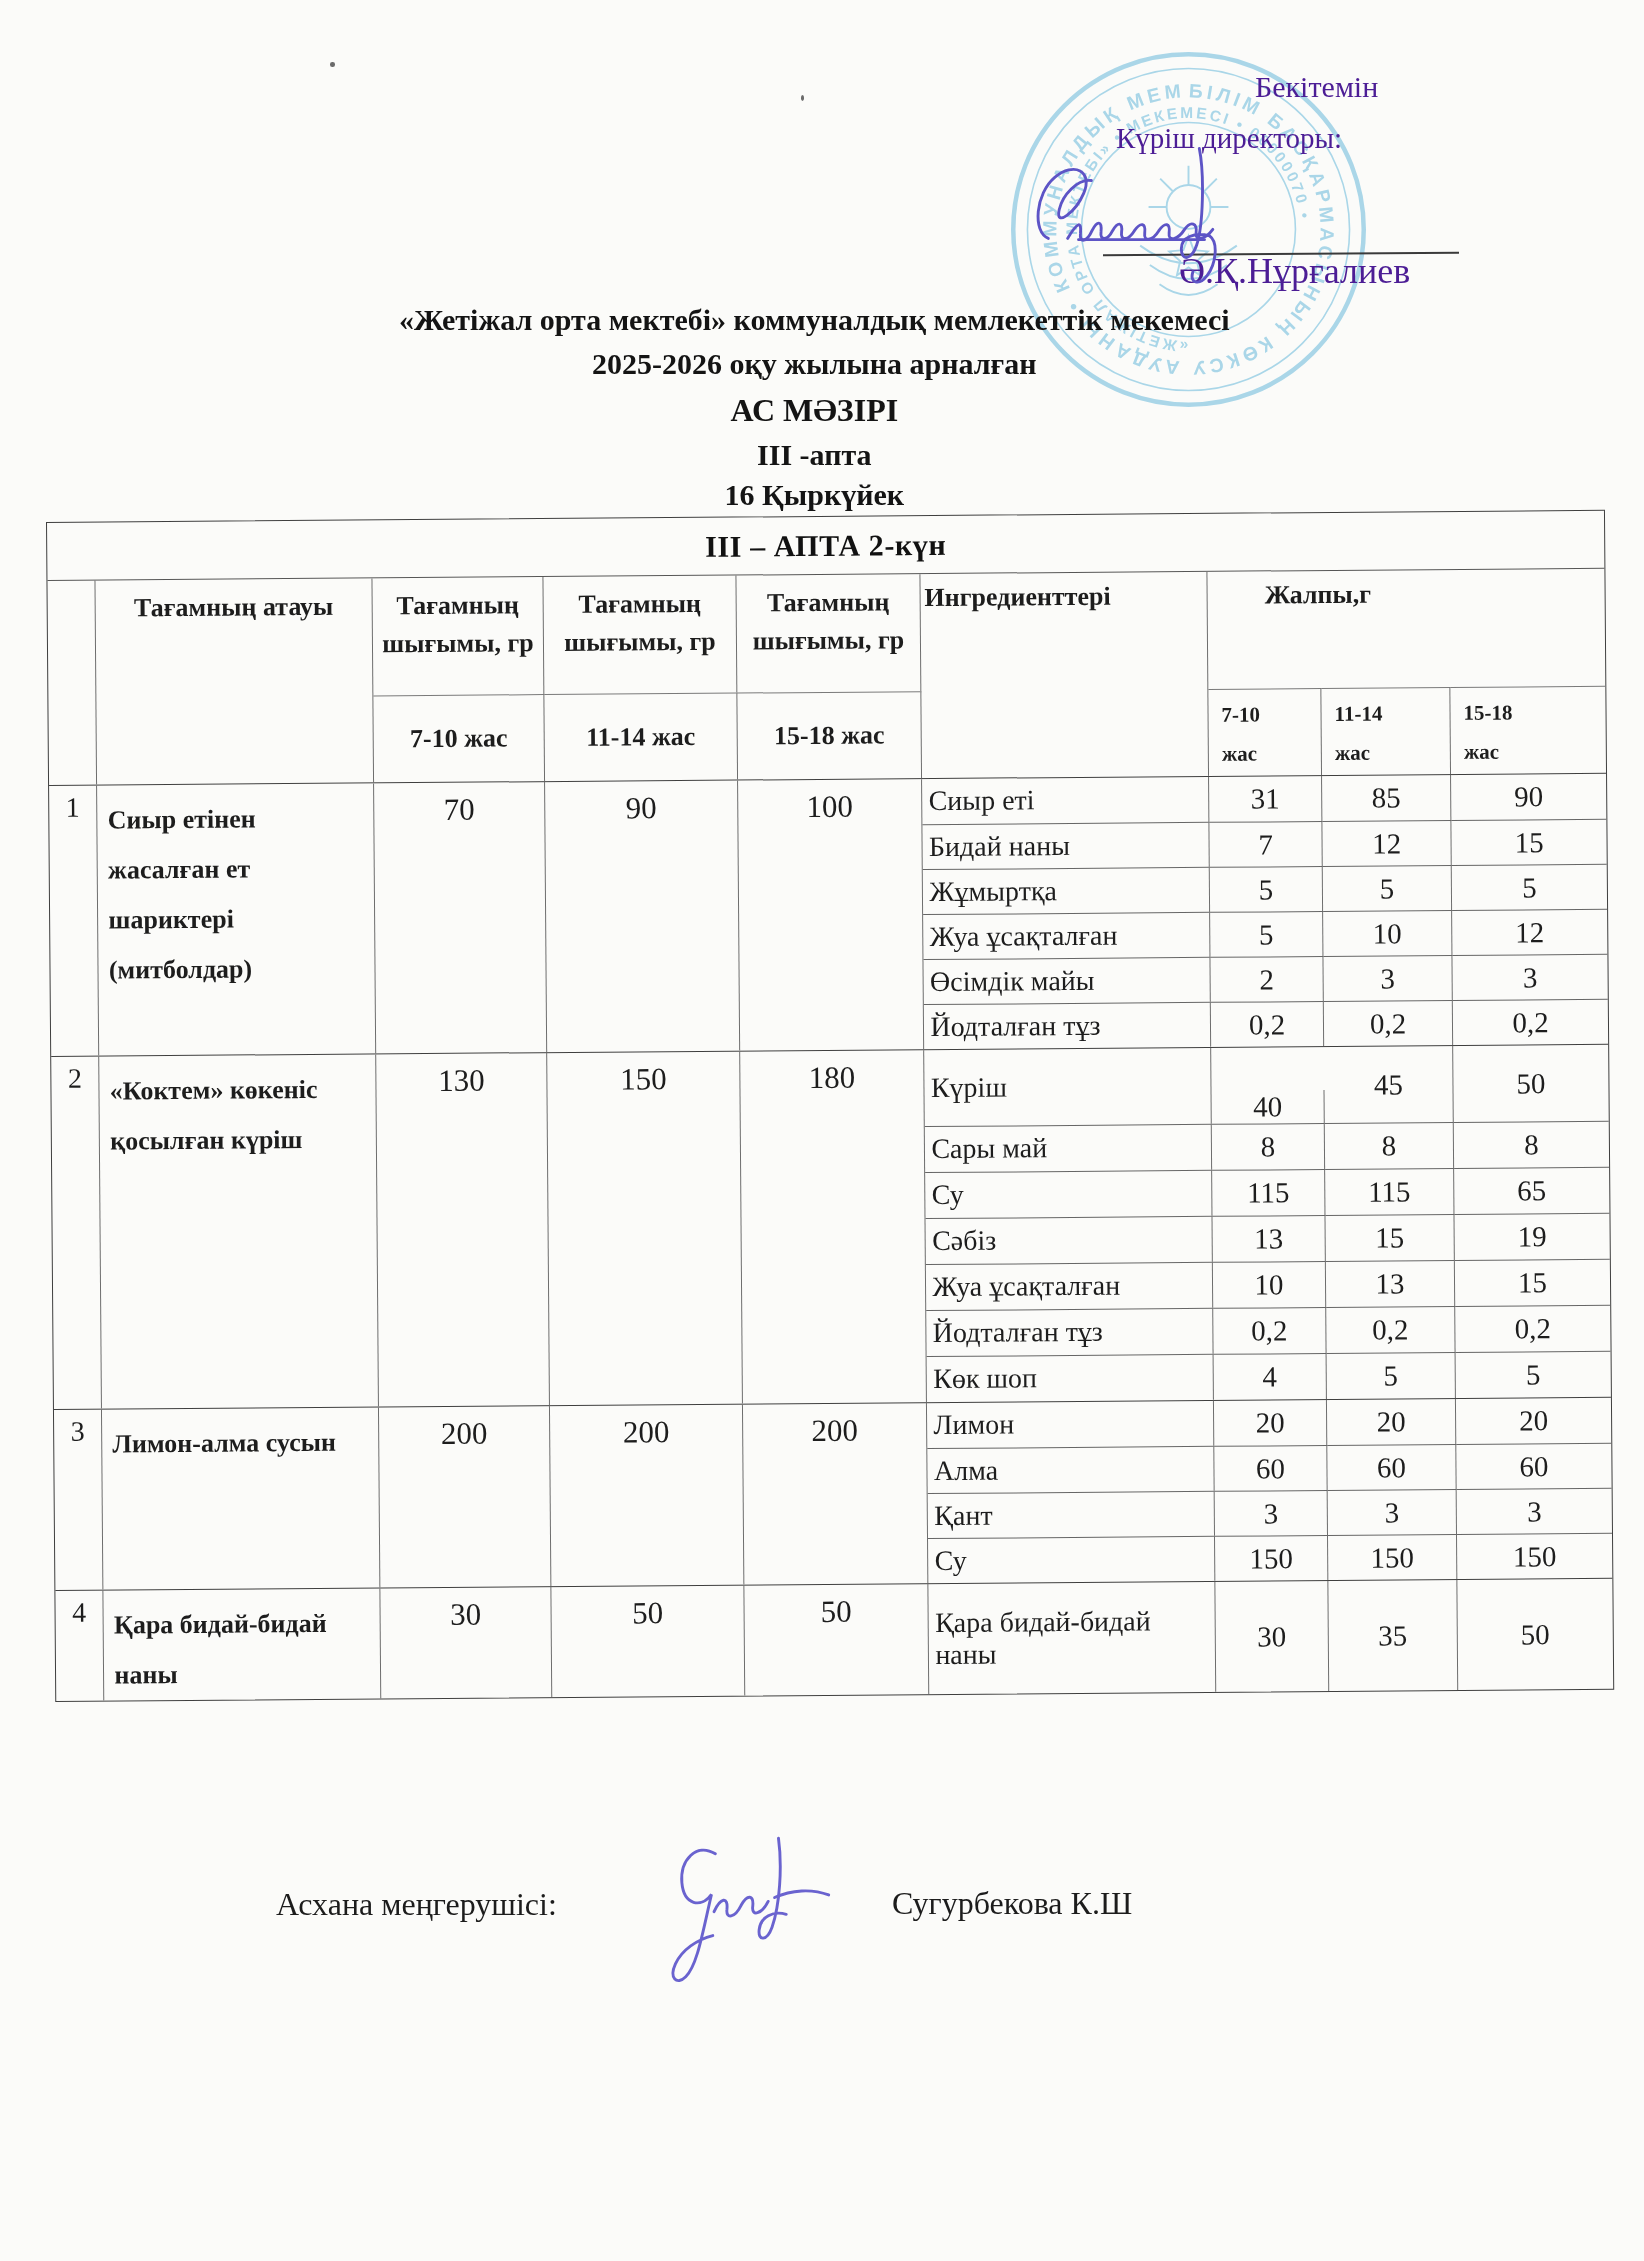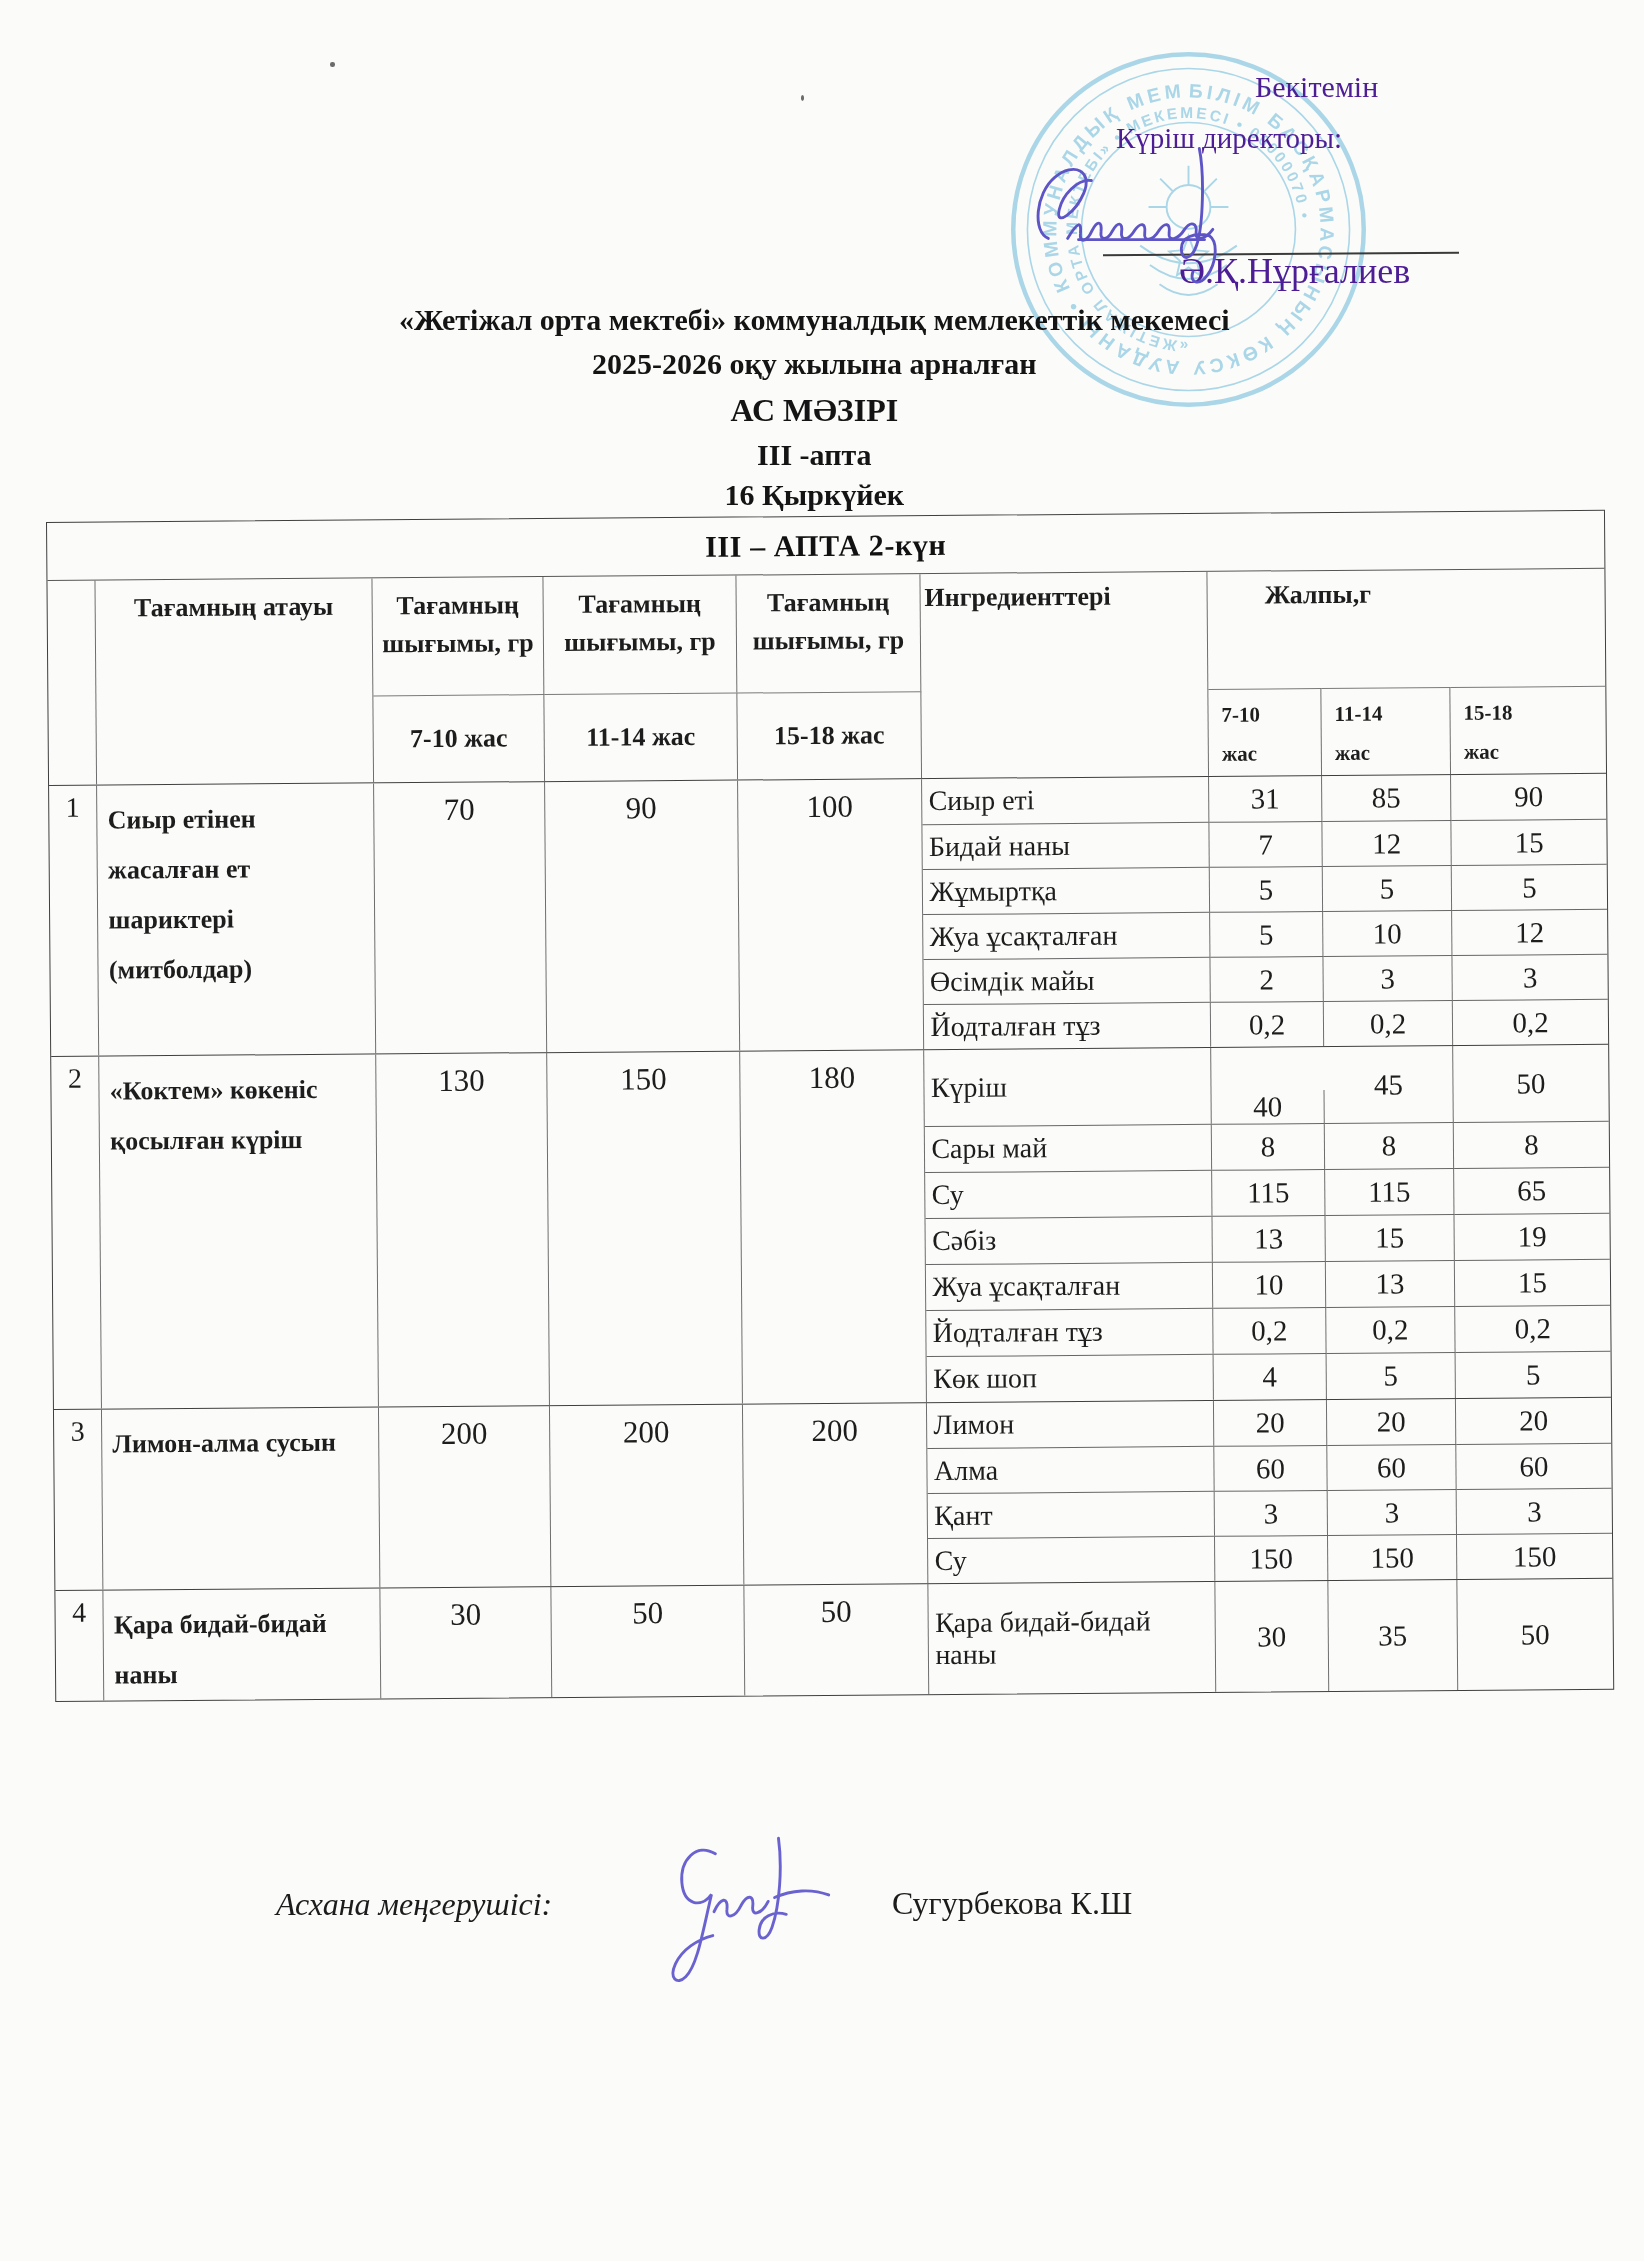--- a/index.html
+++ b/index.html
@@ -50,21 +50,21 @@
   .ingr-h{font-weight:bold; font-size:26px; text-align:left; padding:9px 0 0 3.9px;}
   .total-h{font-weight:bold; font-size:26px; padding:9px 0 0 57px;}
   .dish-row + .dish-row{border-top:1.9px solid #3f3f3f;}
   .num-cell{font-size:28px; text-align:center; padding-top:6.4px;}
   .dish-cell{font-weight:bold; font-size:26px; line-height:1.92; padding:10.3px 5.2px 0 10.3px;}
   .yield-cell{font-size:31px; display:flex; justify-content:center; padding-top:9px;}
   .ing-name{font-size:28px; display:flex; align-items:center; padding-left:6.4px; line-height:1.15;}
   .ing-val{font-size:29px; display:flex; align-items:center; justify-content:center;}
   .line{border-top:1.3px solid #666;}
   
-  .footer-label{position:absolute; left:276px; top:1886px; font-size:32px; color:#1c1c1c; z-index:2;font-style:italic;}
+  .footer-label{position:absolute; left:276px; top:1886px; font-size:32px; color:#1c1c1c; z-index:2;}
   #sig2{position:absolute; left:638px; top:1828px; z-index:3;}
   .footer-name{position:absolute; left:892px; top:1885px; font-size:32px; color:#1c1c1c; z-index:2;}
   .speck{position:absolute; width:4.5px; height:4.5px; border-radius:50%; background:#6b6b6b; z-index:1;}
 </style>
 </head>
 <body>
 
 <div class="page">
 
   <svg id="stampSvg" class="stamp" width="393" height="393" viewBox="0 0 610 610">

